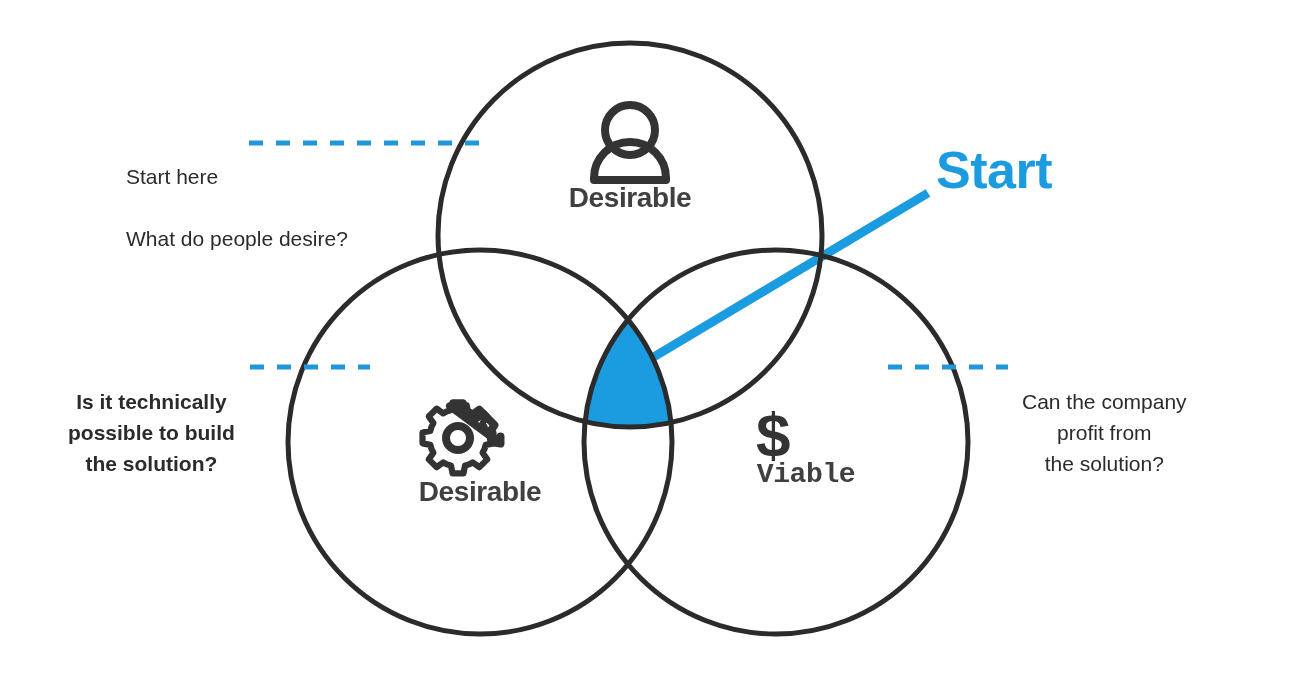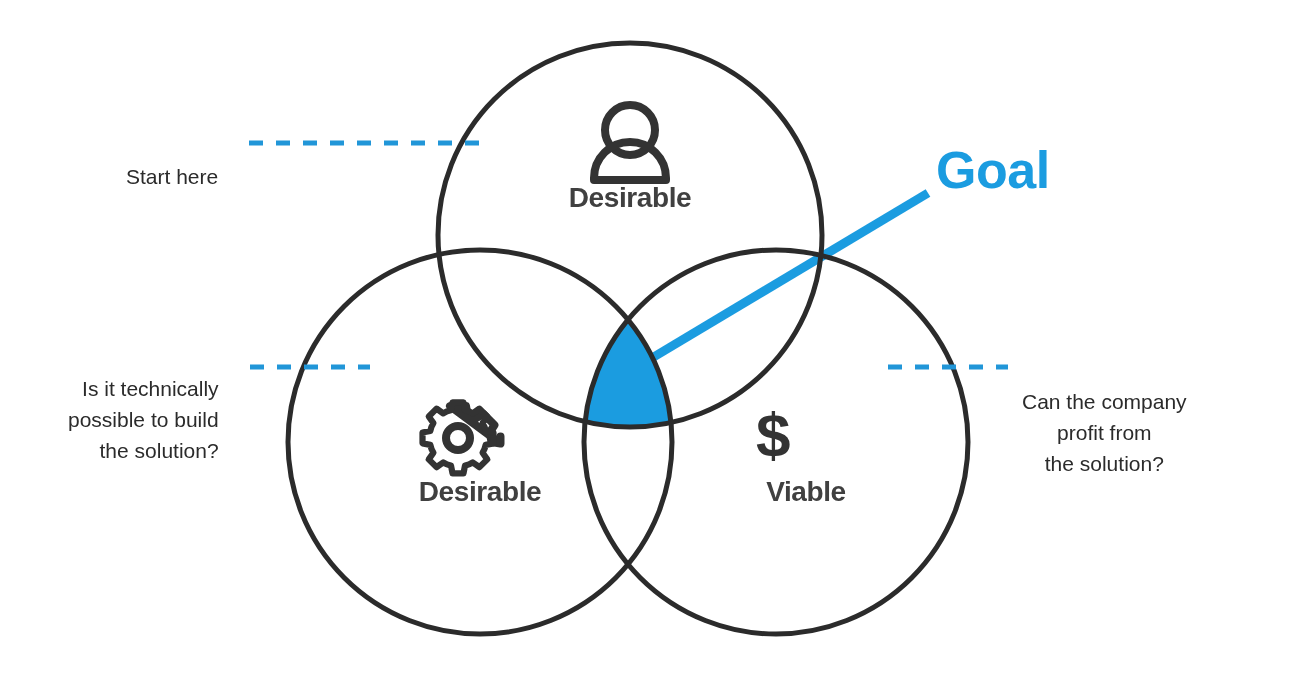--- a/index.html
+++ b/index.html
@@ -39,43 +39,44 @@
   }
 
   #ann-start {
     left: 126px;
     top: 130px;
     text-align: left;
   }
 
   #ann-feasible {
     left: 68px;
-    top: 342px;
-    text-align: right;
+    top: 355px;
+    text-align: center;
+    font-weight: bold;
   }
 
   #ann-viable {
     left: 1022px;
     top: 355px;
     text-align: center;
   }
 
   .circle-label {
     position: absolute;
     text-align: center;
     font-family: "Liberation Sans", sans-serif;
     font-weight: bold;
     font-size: 28px;
     letter-spacing: -0.4px;
     color: #404040;
   }
 
   #label-desirable { left: 470px; top: 182px; width: 320px; }
   #label-feasible  { left: 320px; top: 476px; width: 320px; }
-  #label-viable    { left: 646px; top: 476px; width: 320px; }
+  #label-viable    { left: 646px; top: 459px; width: 320px; font-family: Liberation Mono, monospace; }
 
   #goal-label {
     position: absolute;
     left: 936px;
     top: 140px;
     font-family: "Liberation Sans", sans-serif;
     font-weight: bold;
     font-size: 52px;
     letter-spacing: -0.5px;
     color: #1b9ce0;
@@ -146,24 +147,25 @@
     <circle cx="0" cy="-2" r="12" fill="none" stroke="#333333" stroke-width="8"></circle>
   </g>
 </svg>
 
 <div class="circle-label" id="label-desirable">Desirable</div>
 <div class="circle-label" id="label-feasible">Desirable</div>
 <div class="circle-label" id="label-viable">Viable</div>
 
 <div class="icon-holder" id="icon-dollar">$</div>
 
-<div id="goal-label">Goal</div>
+<div id="goal-label">Start</div>
 
 <div class="annotation" id="ann-start">
   <span class="lead">Start here</span>
+  <span>What do people desire?</span>
 </div>
 
 <div class="annotation" id="ann-feasible">
   <span>Is it technically
 possible to build
 the solution?</span>
 </div>
 
 <div class="annotation" id="ann-viable">
   <span>Can the company

